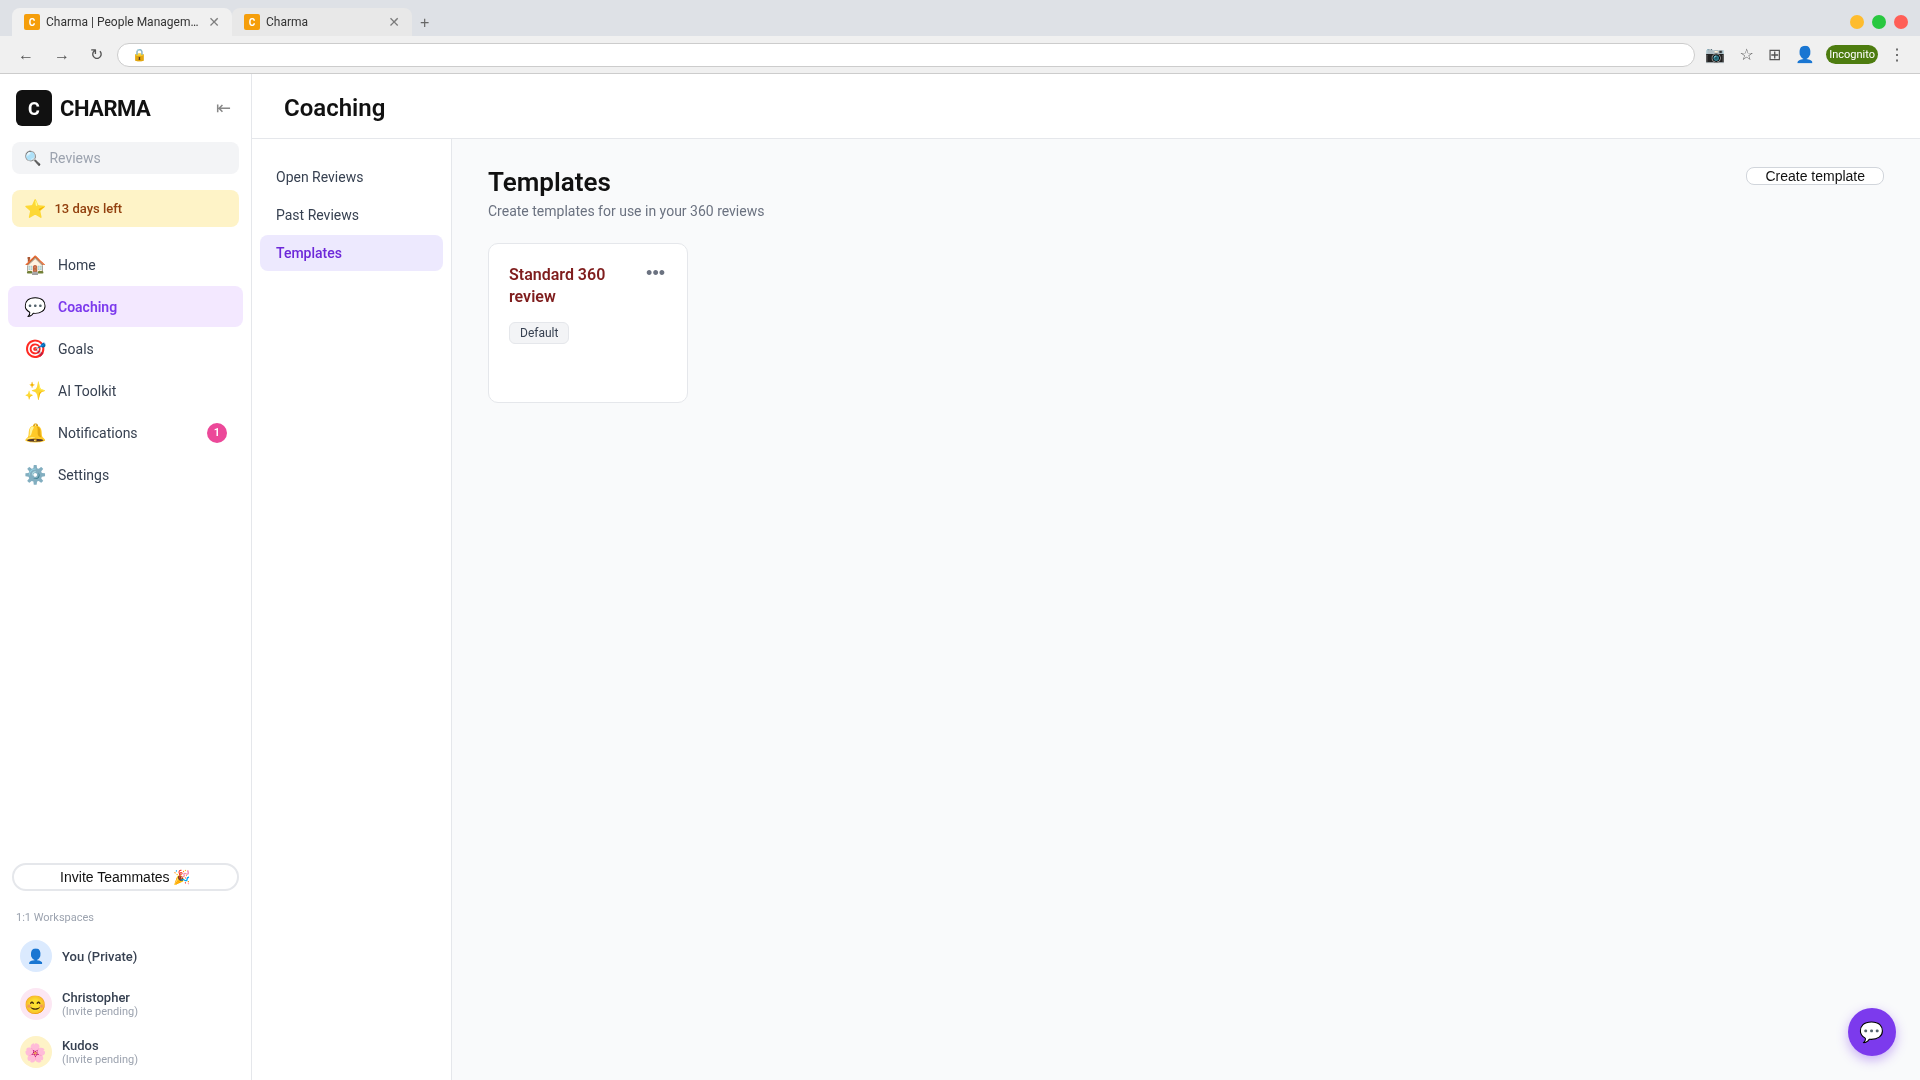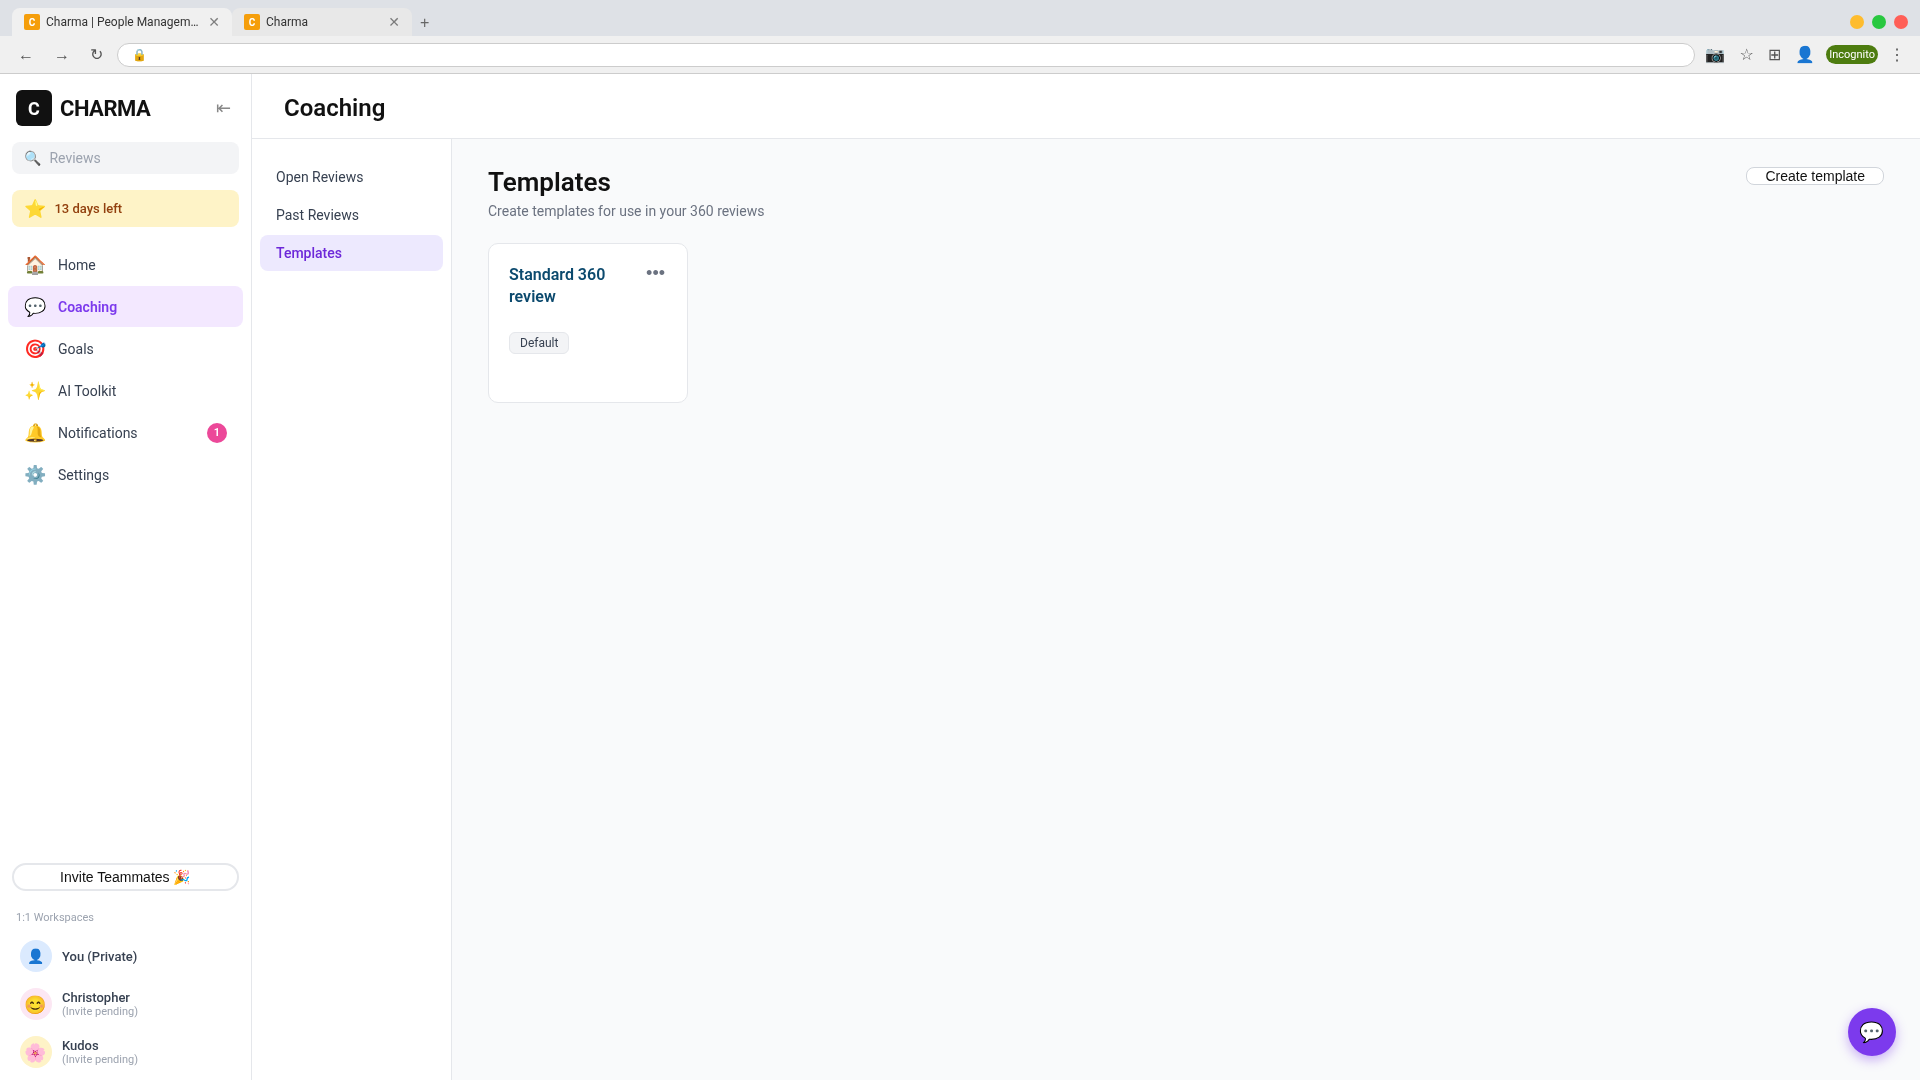--- a/index.html
+++ b/index.html
@@ -90,23 +90,23 @@
     .templates-area { flex: 1; padding: 28px 36px; overflow-y: auto; background: #f9fafb; }
     .templates-header { display: flex; align-items: flex-start; justify-content: space-between; margin-bottom: 24px; }
     .templates-title-block { }
     .templates-title { font-size: 26px; font-weight: 600; color: #111; margin-bottom: 6px; }
     .templates-subtitle { font-size: 14px; color: #6b7280; }
     .create-template-btn { border: 1.5px solid #d1d5db; background: white; border-radius: 8px; padding: 0 18px; font-size: 14px; font-weight: 500; color: #111; cursor: pointer; white-space: nowrap; }
 
     
     .template-card { background: white; border: 1px solid #e5e7eb; border-radius: 10px; padding: 20px; width: 200px; min-height: 160px; position: relative; cursor: pointer; }
     .template-card-header { display: flex; justify-content: space-between; align-items: flex-start; }
-    .template-card-title { font-size: 16px; font-weight: 600; color: #0c4a6e; line-height: 1.4; flex: 1; }
+    .template-card-title { font-size: 16px; font-weight: 600; color: #7f1d1d; line-height: 1.4; flex: 1; }
     .template-menu-btn { background: none; border: none; cursor: pointer; color: #6b7280; font-size: 18px; padding: 0 2px; line-height: 1; }
-    .template-badge { display: inline-block; background: #f3f4f6; border: 1px solid #e5e7eb; border-radius: 6px; padding: 3px 10px; font-size: 12px; color: #374151; margin-top: 23px; }
+    .template-badge { display: inline-block; background: #f3f4f6; border: 1px solid #e5e7eb; border-radius: 6px; padding: 3px 10px; font-size: 12px; color: #374151; margin-top: 13px; }
 
     
     .chat-btn { position: fixed; bottom: 24px; right: 24px; width: 48px; height: 48px; background: #7c3aed; border-radius: 50%; display: flex; align-items: center; justify-content: center; cursor: pointer; box-shadow: 0 4px 12px rgba(124,58,237,0.4); }
     .chat-icon { color: white; font-size: 20px; }
   </style>
 </head>
 <body>
 
 <div class="browser-chrome">
   <div class="browser-titlebar">

